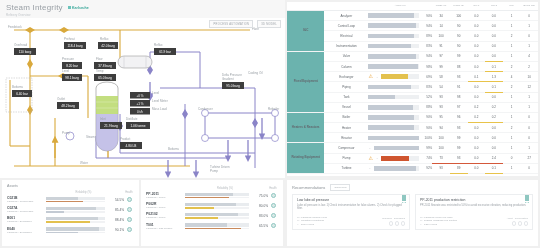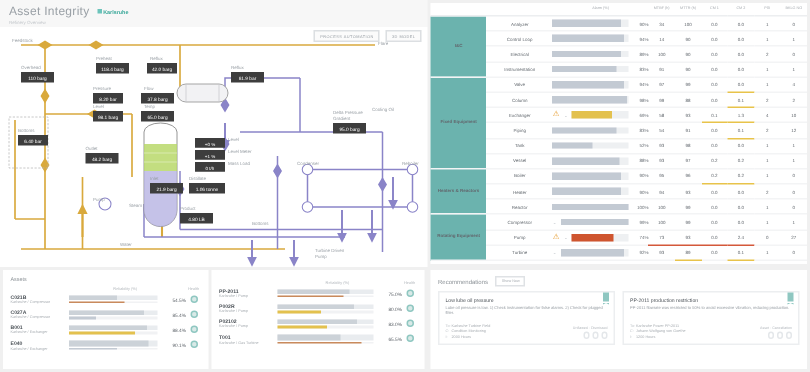--- a/index.html
+++ b/index.html
@@ -113,21 +113,21 @@
   .rec-line b { color:#c0c5ca; font-weight:normal; display:inline-block; width:4px; }
   .rec-acts { text-align:right; }
   .rec-acts .lbl { font-size:2.4px; color:#b4b9be; }
   .rec-acts .dots { margin-top:1px; }
   .rec-acts .dots span { display:inline-block; width:4.5px; height:4.5px; border-radius:50%; border:1px solid #e4e7ea; margin-left:1.5px; }
 </style>
 </head>
 <body>
 
 <div class="header">
-  <span class="header-title">Asset Integrity</span>
+  <span class="header-title">Steam Integrity</span>
   <span class="header-badge"><span class="sq"></span><span>Karlsruhe</span></span>
   <div class="header-sub">Refinery Overview</div>
 </div>
 
 <div class="diagram">
   <div class="topbtns">
     <span class="topbtn">PROCESS AUTOMATION</span>
     <span class="topbtn">3D MODEL</span>
   </div>
   <svg width="285" height="160" viewBox="0 0 285 160">

